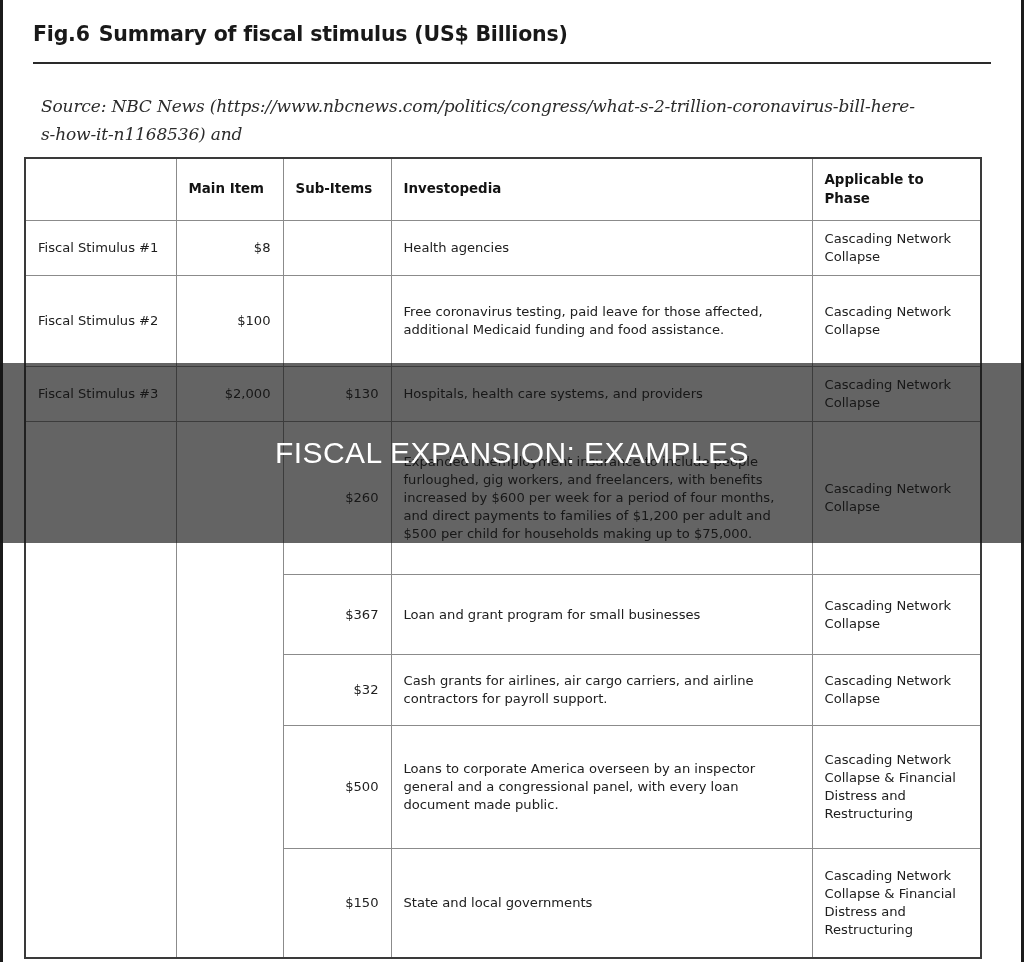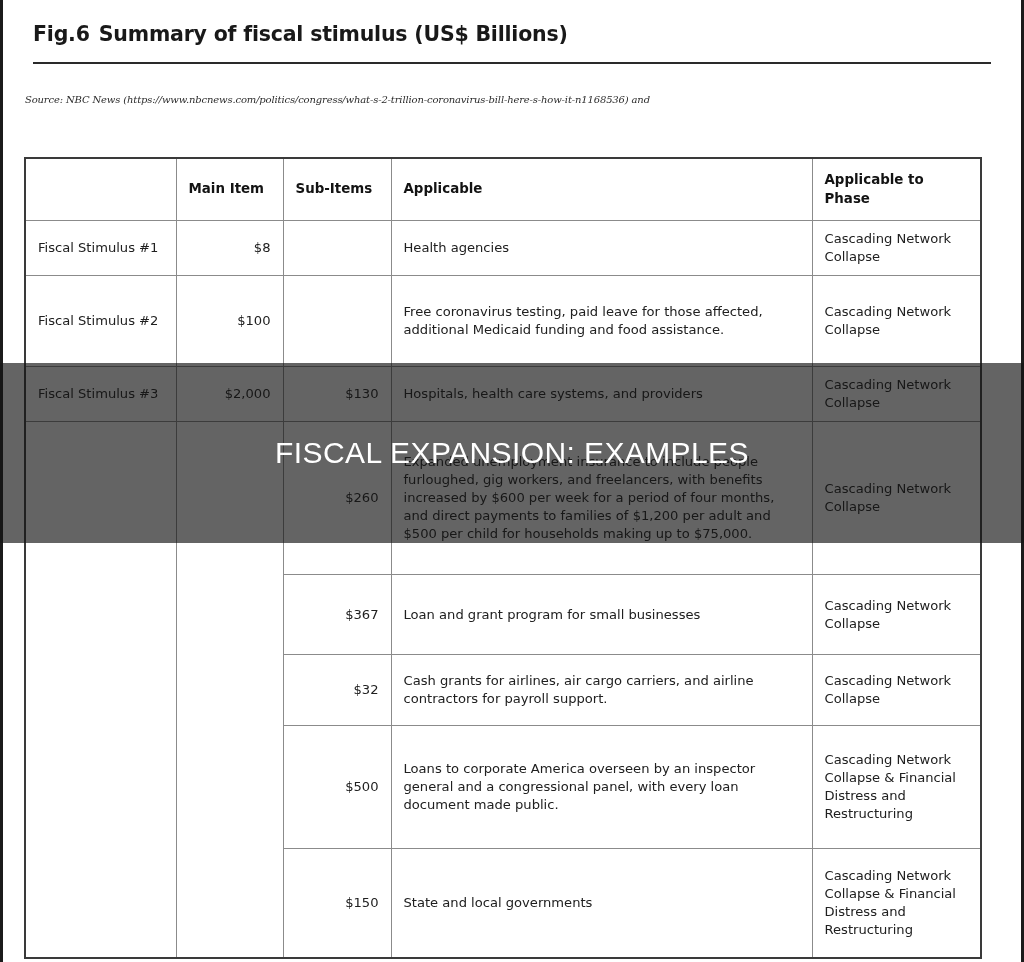--- a/index.html
+++ b/index.html
@@ -52,26 +52,26 @@
   .title-rule {
     margin-top: 16px;
     height: 2px;
     background: #2a2a2a;
     width: 958px;
   }
 
   
   .source-note {
     position: absolute;
-    left: 25px;
+    left: 41px;
     top: 92px;
     width: 880px;
     font-family: "DejaVu Serif", serif;
     font-style: italic;
-    font-size: 10px;
+    font-size: 17px;
     line-height: 1.65;
     color: #2b2b2b;
     letter-spacing: -0.15px;
   }
   .source-note .lbl { font-style: italic; }
 
   
   .tbl-wrap {
     position: absolute;
     left: 24px;
@@ -176,21 +176,21 @@
         <col class="c-main">
         <col class="c-sub">
         <col class="c-desc">
         <col class="c-phase">
       </colgroup>
       <thead>
         <tr>
           <th class="cell-label"></th>
           <th class="h-main">Main Item</th>
           <th class="h-sub">Sub-Items</th>
-          <th class="ta-left">Applicable</th>
+          <th class="ta-left">Investopedia</th>
           <th class="ta-left">Applicable to Phase</th>
         </tr>
       </thead>
       <tbody>
 
         <tr style="height:52px;">
           <td class="cell-label">Fiscal Stimulus #1</td>
           <td class="v-main">$8</td>
           <td class="v-sub"></td>
           <td class="ta-left">Health agencies</td>

